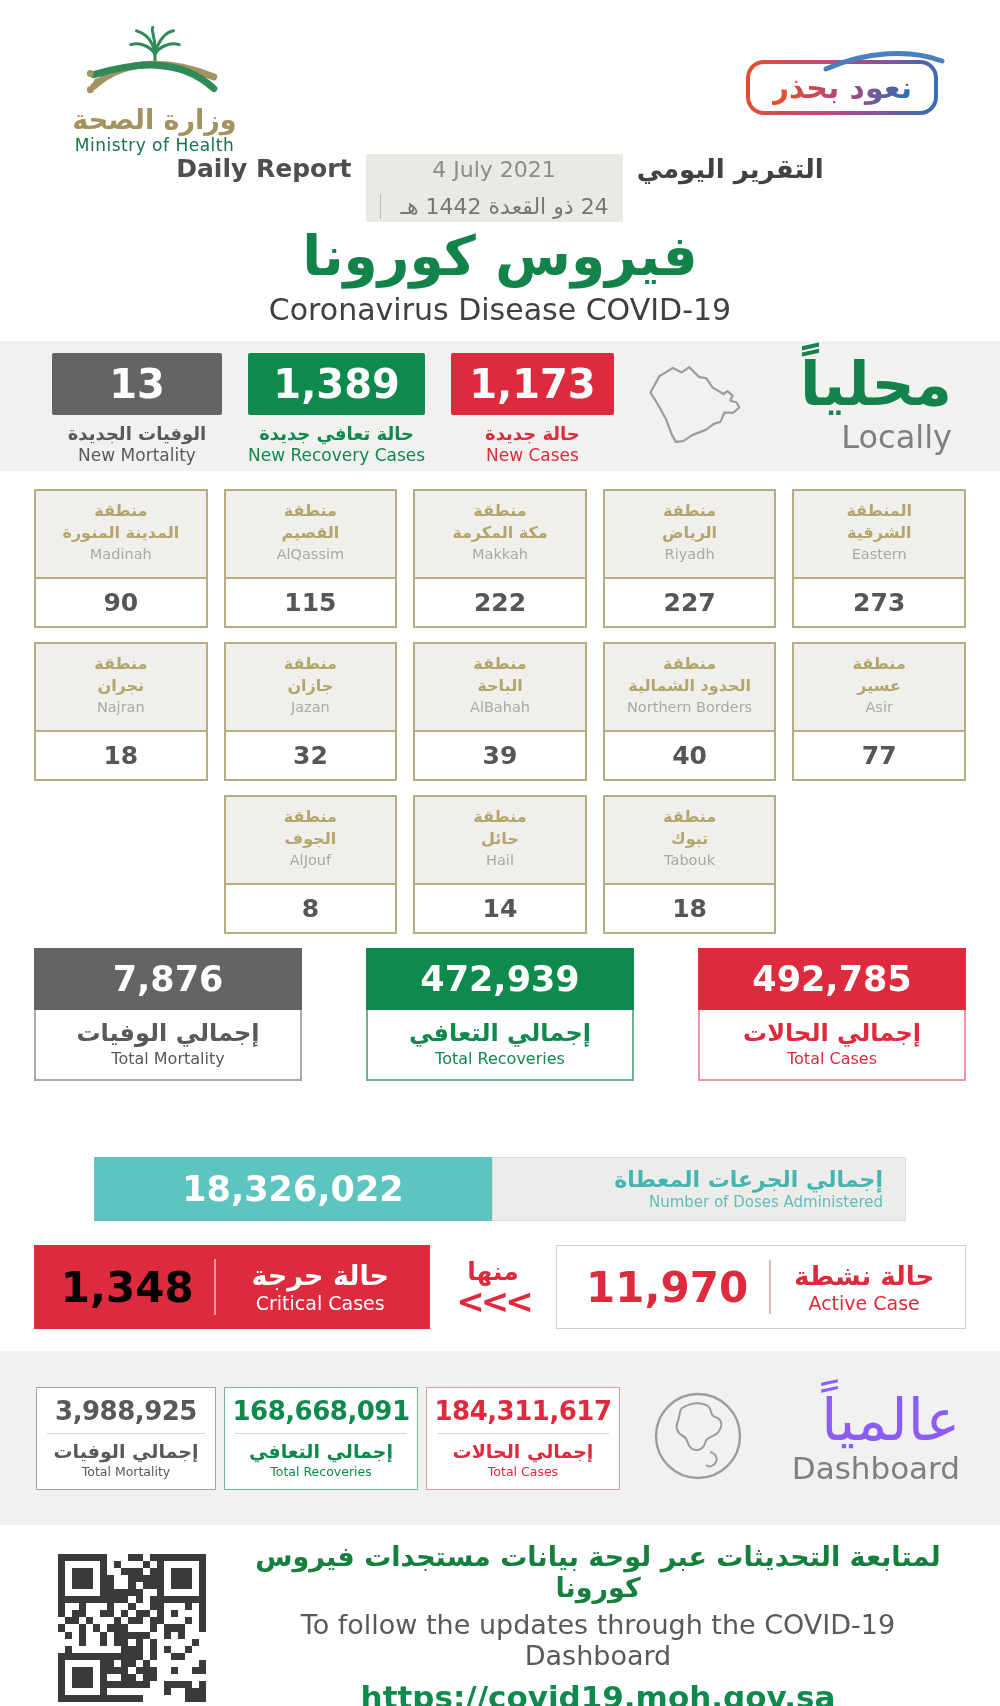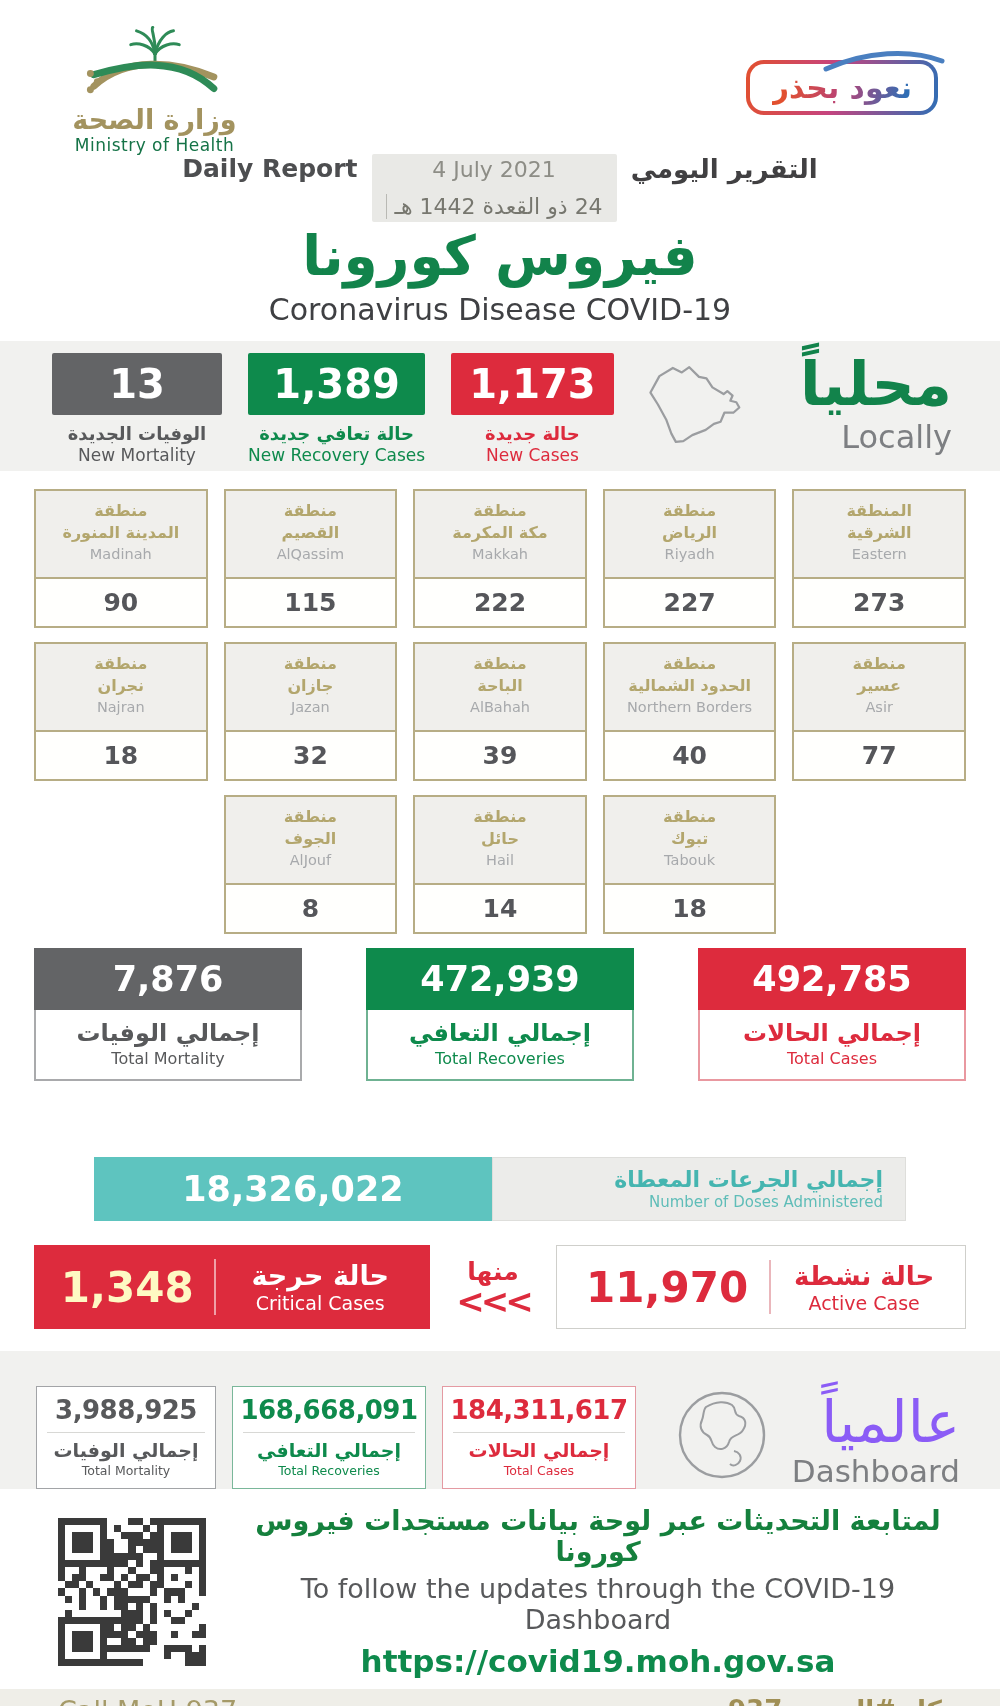--- a/index.html
+++ b/index.html
@@ -14,21 +14,21 @@
   .badge-wrap { position:relative; margin-top:34px; margin-right:4px; }
   .badge { background:linear-gradient(100deg,#e2502e 0%,#c6447e 45%,#2f6eb5 100%); padding:4px; border-radius:18px; }
   .badge-inner { background:#fff; border-radius:14px; padding:6px 22px; }
   .badge-text { font-size:30px; font-weight:bold; background:linear-gradient(100deg,#e2502e 10%,#b94376 50%,#2f6eb5 95%); -webkit-background-clip:text; background-clip:text; color:#c0392b; -webkit-text-fill-color:transparent; direction:rtl; }
   .badge-swoosh { position:absolute; top:-13px; right:-8px; }
 
   
   .daterow { display:flex; justify-content:center; align-items:flex-start; gap:14px; margin-top:6px; }
   .daily-en { font-size:25px; font-weight:bold; color:#4d4e50; }
   .date-pill { background:#e9e9e6; color:#8d8d86; font-size:22px; padding:3px 14px; display:flex; align-items:center; gap:12px; border-radius:2px;flex-direction:column; }
-  .date-hijri { border-left:1px solid #b9b9b4; padding-left:8px; color:#77776f; }
+  .date-hijri { border-left:1px solid #b9b9b4; padding-left:20px; color:#77776f; }
   .daily-ar { font-size:26px; font-weight:bold; color:#414042; }
   .main-title { text-align:center; font-size:55px; font-weight:bold; color:#12834b; margin-top:2px; }
   .sub-title { text-align:center; font-size:30px; color:#3f4043; margin-top:4px; }
 
   
   .band { background:#f1f1ef; }
   .locally-band { margin-top:14px; height:130px; display:flex; align-items:flex-start; padding:12px 48px 0 52px; gap:26px; }
   .lstat { text-align:center; }
   .lstat-box { height:62px; min-width:150px; border-radius:2px; display:flex; align-items:center; justify-content:center; color:#fff; font-size:40px; font-weight:bold; padding:0 18px; }
   .lstat-box.grey { background:#636466; min-width:170px; }
@@ -66,37 +66,37 @@
   
   .doses { width:812px; margin:76px auto 0; display:flex; height:64px; }
   .doses-val { background:#5ec4bf; flex:0 0 49%; display:flex; align-items:center; justify-content:center; color:#fff; font-size:35px; font-weight:bold; }
   .doses-label { background:#ececea; border:1px solid #dededb; flex:1; display:flex; flex-direction:column; justify-content:center; text-align:right; padding:0 22px; }
   .doses-ar { color:#45b5b0; font-size:22px; font-weight:bold; }
   .doses-en { color:#5fbdb8; font-size:15px; margin-top:1px; }
 
   
   .critrow { width:932px; margin:24px auto 0; display:flex; align-items:center; }
   .critical-box { background:#dd2b3d; width:396px; height:84px; display:flex; align-items:center; padding:0 6px; }
-  .crit-num { flex:1.05; text-align:center; color:#fef9c3; font-size:42px; font-weight:bold; }
+  .crit-num { flex:1.05; text-align:center; color:#000000; font-size:42px; font-weight:bold; }
   .crit-div { width:2px; height:56px; background:rgba(255,255,255,.55); }
   .crit-labels { flex:1.25; text-align:center; color:#fff; }
   .crit-ar { font-size:27px; font-weight:bold; }
   .crit-en { font-size:19px; margin-top:1px; }
   .minha { width:126px; text-align:center; color:#dd2b3d; }
   .minha-word { font-size:25px; font-weight:bold; }
   .minha-arrows { font-size:34px; font-weight:bold; letter-spacing:-4px; line-height:.9; }
   .active-box { background:#fff; border:1px solid #cfcfcb; flex:1; height:84px; display:flex; align-items:center; padding:0 8px; }
   .act-num { flex:1.1; text-align:center; color:#dd2b3d; font-size:42px; font-weight:bold; }
   .act-div { width:2px; height:54px; background:#eab6bb; }
   .act-labels { flex:1; text-align:center; color:#dd2b3d; }
   .act-ar { font-size:26px; font-weight:bold; }
   .act-en { font-size:19px; margin-top:1px; }
 
   
-  .globally-band { margin-top:22px; height:138px; display:flex; align-items:flex-end; padding:0 40px 0 36px; gap:16px; }
+  .globally-band { margin-top:22px; height:174px; display:flex; align-items:center; padding:0 40px 0 36px; gap:8px; }
   .gbox { background:#fff; border:1px solid; width:180px; text-align:center; padding:8px 4px 10px; }
   .gbox.g2, .gbox.g3 { width:194px; }
   .g1 { border-color:#a2a4a7; } .g2 { border-color:#7ab79a; } .g3 { border-color:#e49aa2; }
   .gval { font-size:26px; font-weight:bold; letter-spacing:-.5px; }
   .gsep { border:none; border-top:1px solid #d8d8d5; margin:7px 6px 6px; }
   .gar { font-size:19px; font-weight:bold; }
   .gen { font-size:12.5px; margin-top:2px; }
   .globe-wrap { margin-left:20px; }
   .globally-titles { margin-left:auto; text-align:right; }
   .globally-ar { font-size:58px; font-weight:normal; color:#8b5cf6; line-height:1.05; }

